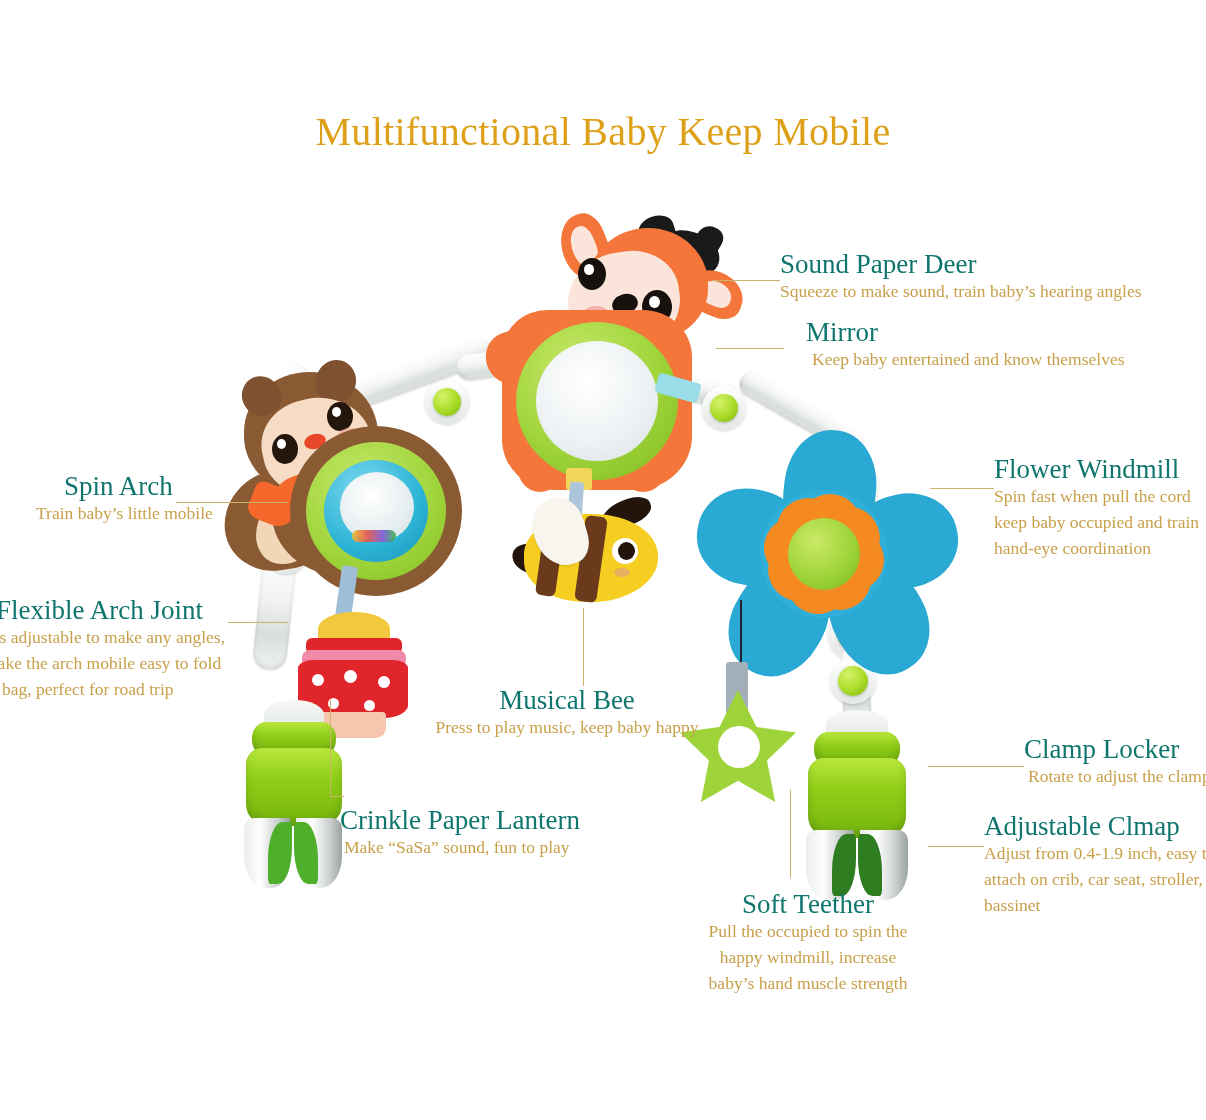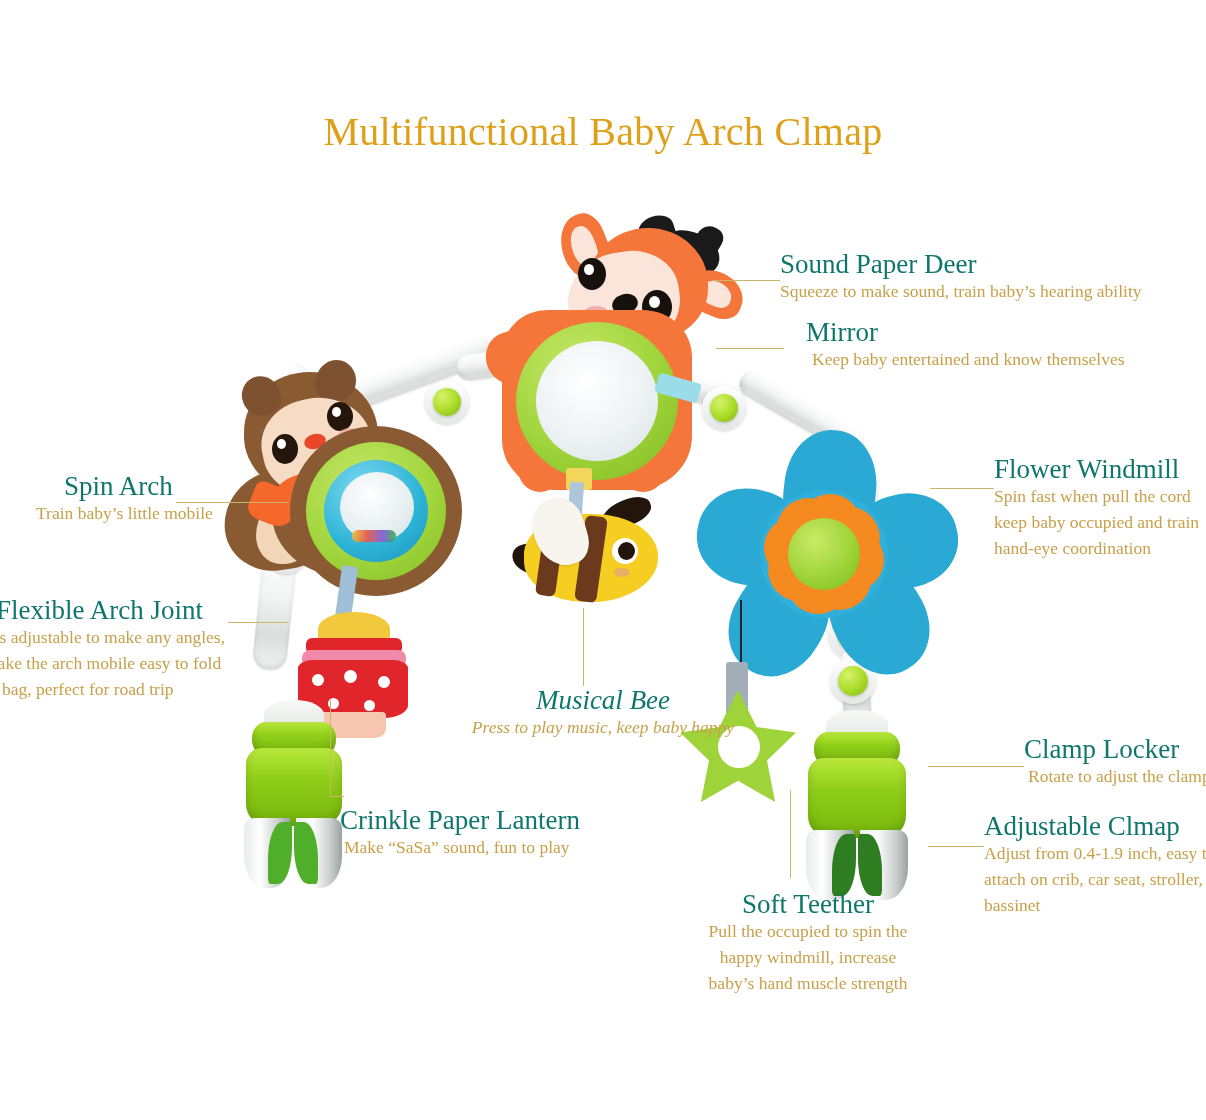--- a/index.html
+++ b/index.html
@@ -50,21 +50,21 @@
   .plush{position:absolute;}
 
   
   .petal{position:absolute;background:#29A9D4;}
 </style>
 </head>
 <body>
 
 <div class="stage">
 
-  <div class="title">Multifunctional Baby Arch Clmap</div>
+  <div class="title">Multifunctional Baby Keep Mobile</div>
 
   <div class="abs" style="left:180px;top:200px;width:800px;height:700px;">
 
     <div class="bar" style="left:78px;top:345px;width:34px;height:125px;transform:rotate(6deg);border-radius:16px;"></div>
     <div class="bar" style="left:82px;top:236px;width:32px;height:130px;transform:rotate(-13deg);border-radius:16px;"></div>
     <div class="bar" style="left:138px;top:150px;width:30px;height:150px;transform:rotate(-40deg);border-radius:16px;"></div>
 
     <div class="knobring" style="left:86px;top:248px;width:48px;height:48px;"></div>
     <div class="knob" style="left:94px;top:256px;width:32px;height:32px;"></div>
     <div class="knobring" style="left:84px;top:330px;width:44px;height:44px;"></div>
@@ -279,21 +279,21 @@
   <div class="rule" style="left:928px;top:846px;width:56px;"></div>
   <div class="rule" style="left:176px;top:502px;width:112px;"></div>
   <div class="rule" style="left:228px;top:622px;width:60px;"></div>
   <div class="rule" style="left:330px;top:796px;width:14px;"></div>
   <div class="vrule" style="left:330px;top:700px;height:96px;"></div>
   <div class="vrule" style="left:583px;top:608px;height:78px;"></div>
   <div class="vrule" style="left:790px;top:790px;height:88px;"></div>
 
   <div class="callout r" style="left:780px;top:250px;width:420px;">
     <div class="head">Sound Paper Deer</div>
-    <div class="desc">Squeeze to make sound, train baby’s hearing ability</div>
+    <div class="desc">Squeeze to make sound, train baby’s hearing angles</div>
   </div>
 
   <div class="callout r" style="left:806px;top:318px;width:420px;">
     <div class="head">Mirror</div>
     <div class="desc" style="padding-left:6px;">Keep baby entertained and know themselves</div>
   </div>
 
   <div class="callout r" style="left:994px;top:455px;width:230px;">
     <div class="head">Flower Windmill</div>
     <div class="desc" style="padding-left:-2px;">Spin fast when pull the cord</div>
@@ -323,21 +323,21 @@
     <div class="desc" style="margin-left:-12px;">It’s adjustable to make any angles,</div>
     <div class="desc" style="margin-left:-12px;">make the arch mobile easy to fold</div>
     <div class="desc" style="margin-left:-12px;">in bag, perfect for road trip</div>
   </div>
 
   <div class="callout l" style="left:340px;top:806px;width:320px;">
     <div class="head">Crinkle Paper Lantern</div>
     <div class="desc" style="padding-left:4px;">Make “SaSa” sound, fun to play</div>
   </div>
 
-  <div class="callout c" style="left:438px;top:686px;width:330px;font-style:italic;">
+  <div class="callout c" style="left:402px;top:686px;width:330px;">
     <div class="head">Musical Bee</div>
     <div class="desc">Press to play music, keep baby happy</div>
   </div>
 
   <div class="callout c" style="left:678px;top:890px;width:260px;">
     <div class="head">Soft Teether</div>
     <div class="desc">Pull the occupied to spin the</div>
     <div class="desc">happy windmill, increase</div>
     <div class="desc">baby’s hand muscle strength</div>
   </div>

